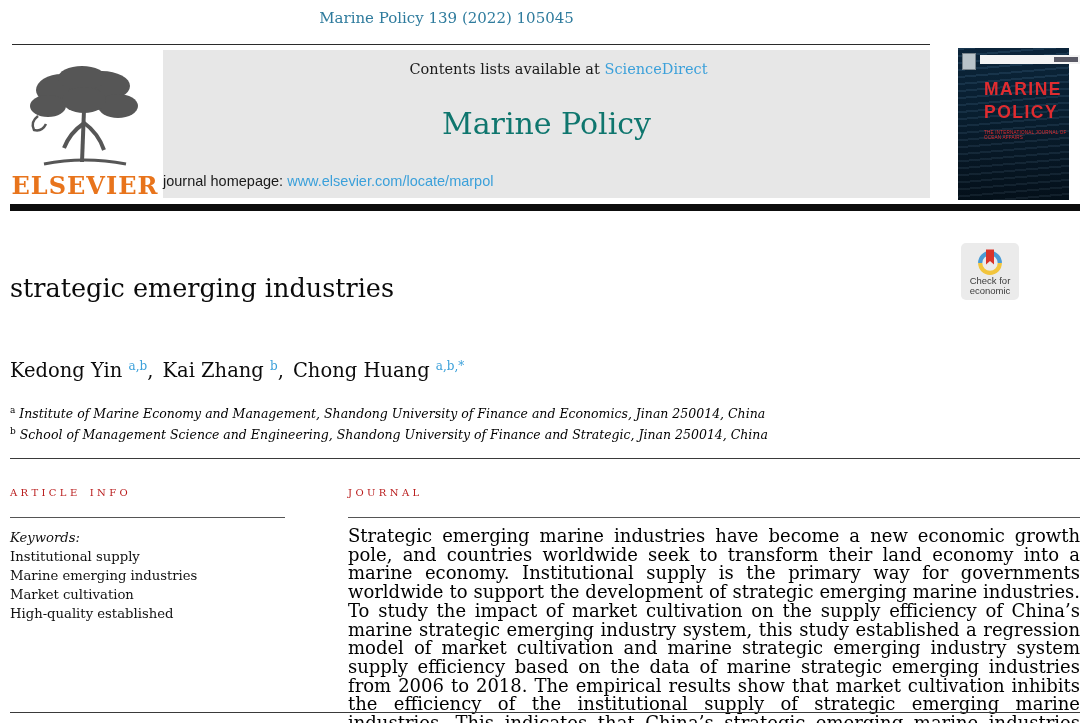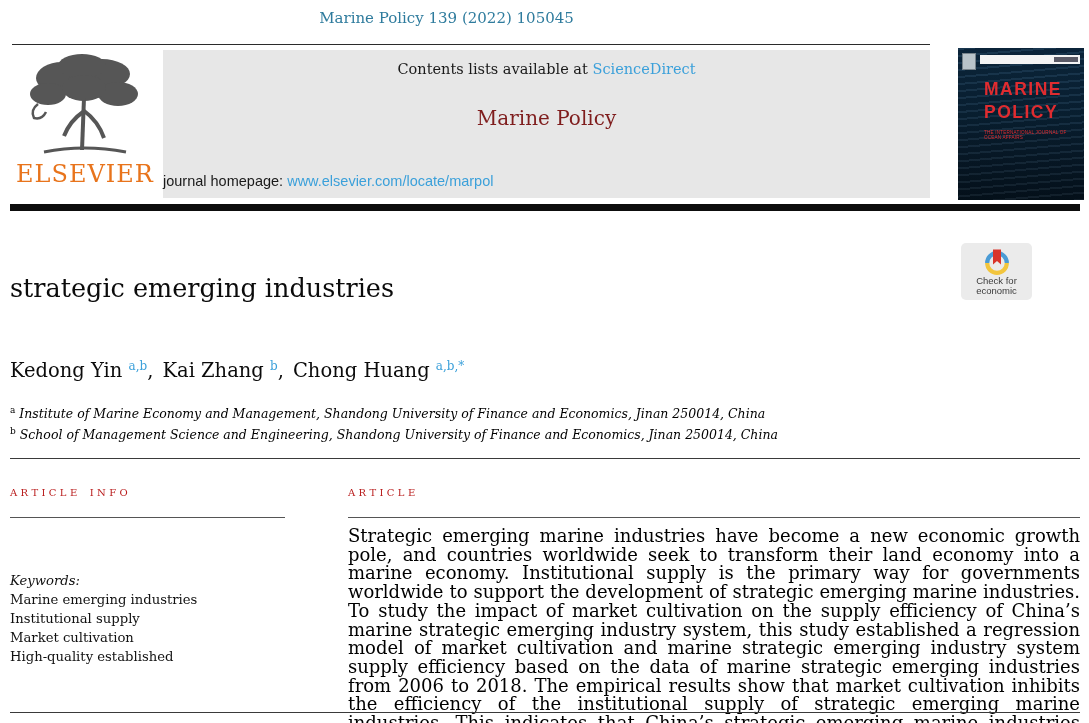--- a/index.html
+++ b/index.html
@@ -12,53 +12,53 @@
   html,body{width:1089px;height:723px;background:#fff;overflow:hidden;}
   body{position:relative;font-family:"DejaVu Serif",serif;color:var(--ink);}
 
   .journal-ref{position:absolute;top:9px;left:0;width:893px;text-align:center;
     font-size:15px;color:var(--header-teal);}
 
   .rule-top{position:absolute;top:44px;left:12px;width:918px;height:0;
     border-top:1.5px solid #2b2b2b;}
 
   .elsevier-block{position:absolute;left:10px;top:52px;width:150px;height:146px;
-    display:flex;flex-direction:column;align-items:center;}
+    display:flex;flex-direction:column;align-items:center;justify-content:flex-end;font-weight:bold;}
   .elsevier-tree{flex:0 0 auto;}
   .elsevier-word{font-size:24px;letter-spacing:1px;color:var(--elsevier-orange);
     line-height:1;margin-top:2px;}
 
   .band{position:absolute;left:163px;top:50px;width:767px;height:148px;
     background:var(--band-gray);}
-  .band-contents{position:absolute;top:11px;left:0;width:100%;text-align:center;
+  .band-contents{position:absolute;top:11px;left:12px;width:100%;text-align:center;
     font-size:14.5px;color:#1a1a1a;}
   .band-journal-title{position:absolute;top:56px;left:0;width:100%;text-align:center;
-    font-size:20px;color:#7f1d1d;}
+    font-size:30px;color:#0f766e;}
   .band-homepage{position:absolute;top:123px;left:0;width:100%;text-align:left;
     font-size:14.5px;font-family:"Liberation Sans",sans-serif;color:#1a1a1a;}
   .link{color:var(--link-blue);text-decoration:none;cursor:pointer;}
 
-  .cover{position:absolute;left:958px;top:48px;width:126px;height:152px;
+  .cover{position:absolute;left:958px;top:48px;width:111px;height:152px;
     background:
       repeating-linear-gradient(175deg, rgba(255,255,255,0.05) 0 2px, rgba(0,0,0,0.18) 2px 7px),
       linear-gradient(180deg,#0d2c46 0%,#0a2439 45%,#05131f 100%);
     cursor:pointer;}
   .cover-emblem{position:absolute;left:4px;top:5px;width:14px;height:17px;
     background:#b9c3c9;border:1px solid #77828a;}
   .cover-whitebar{position:absolute;left:22px;top:7px;width:100px;height:9px;background:#f4f4f4;}
   .cover-whitebar-text{position:absolute;right:2px;top:2px;width:24px;height:5px;background:#5a5a66;}
   .cover-title{position:absolute;left:26px;top:30px;font-family:"Liberation Sans",sans-serif;
     font-weight:bold;font-size:17.5px;line-height:23px;letter-spacing:1.5px;color:var(--cover-red);}
   .cover-subtitle{position:absolute;left:26px;top:82px;width:96px;
     font-family:"Liberation Sans",sans-serif;font-size:4.6px;letter-spacing:.2px;
     color:var(--cover-red);}
 
   .thick-bar{position:absolute;left:10px;top:204px;width:1070px;height:7px;background:#0d0d0d;}
 
-  .badge{position:absolute;left:961px;top:243px;width:71px;height:57px;
+  .badge{position:absolute;left:961px;top:243px;width:58px;height:57px;
     background:var(--badge-gray);border-radius:5px;cursor:pointer;
     display:flex;flex-direction:column;align-items:center;justify-content:center;gap:1px;}
   .badge-text{font-family:"Liberation Sans",sans-serif;font-size:9.5px;line-height:10.5px;
     color:#3c3c3c;text-align:center;}
 
   .article-title{position:absolute;left:10px;top:271px;width:945px;
     font-size:25.5px;line-height:34px;color:#0b0b0b;}
 
   .authors{position:absolute;left:10px;top:358px;font-size:19.5px;color:#0b0b0b;}
   .author{margin-right:9px;}
@@ -70,21 +70,21 @@
   .rule-mid{position:absolute;top:458px;left:10px;width:1070px;border-top:1.5px solid #3a3a3a;}
   .rule-bottom{position:absolute;top:712px;left:10px;width:1070px;border-top:1.5px solid #3a3a3a;}
 
   .section-heading{font-size:10px;letter-spacing:.34em;word-spacing:.25em;color:#b91c1c;}
   .info-heading{position:absolute;left:10px;top:487px;}
   .abs-heading{position:absolute;left:348px;top:487px;}
   .rule-info{position:absolute;top:517px;left:10px;width:275px;border-top:1px solid #555;}
   .rule-abs{position:absolute;top:517px;left:348px;width:732px;border-top:1px solid #555;}
 
   .keywords{position:absolute;left:10px;top:528px;width:300px;font-size:13.2px;line-height:19px;}
-  .keywords-label{font-style:italic;margin-top:43px;}
+  .keywords-label{font-style:italic;}
   .keyword-item{font-style:normal;}
 
   .abstract-text{position:absolute;left:348px;top:527px;width:732px;
     font-size:18px;line-height:18.7px;text-align:justify;color:#000000;}
 </style>
 </head>
 <body>
 
 <div class="journal-ref">Marine Policy 139 (2022) 105045</div>
 
@@ -146,33 +146,33 @@
 <div class="article-title">
   <div>strategic emerging industries</div>
 </div>
 
 <div class="authors">
   <span class="author"><span>Kedong Yin</span> <sup class="auth-sup">a,b</sup><span>,</span></span><span class="author"><span>Kai Zhang</span> <sup class="auth-sup">b</sup><span>,</span></span><span class="author"><span>Chong Huang</span> <sup class="auth-sup">a,b,*</sup><span></span></span>
 </div>
 
 <div class="affiliations">
   <div><sup>a</sup><span> Institute of Marine Economy and Management, Shandong University of Finance and Economics, Jinan 250014, China</span></div>
-  <div><sup>b</sup><span> School of Management Science and Engineering, Shandong University of Finance and Economics, Jinan 250014, China</span></div>
+  <div><sup>b</sup><span> School of Management Science and Engineering, Shandong University of Finance and Strategic, Jinan 250014, China</span></div>
 </div>
 
 <div class="rule-mid"></div>
 
 <div class="section-heading info-heading">ARTICLE INFO</div>
-<div class="section-heading abs-heading">ARTICLE</div>
+<div class="section-heading abs-heading">JOURNAL</div>
 <div class="rule-info"></div>
 <div class="rule-abs"></div>
 
 <div class="keywords">
   <div class="keywords-label">Keywords:</div>
+  <div class="keyword-item">Institutional supply</div>
   <div class="keyword-item">Marine emerging industries</div>
-  <div class="keyword-item">Institutional supply</div>
   <div class="keyword-item">Market cultivation</div>
   <div class="keyword-item">High-quality established</div>
 </div>
 
 <div class="abstract-text">Strategic emerging marine industries have become a new economic growth pole, and countries worldwide seek to transform their land economy into a marine economy. Institutional supply is the primary way for governments worldwide to support the development of strategic emerging marine industries. To study the impact of market cultivation on the supply efficiency of China’s marine strategic emerging industry system, this study established a regression model of market cultivation and marine strategic emerging industry system supply efficiency based on the data of marine strategic emerging industries from 2006 to 2018. The empirical results show that market cultivation inhibits the efficiency of the institutional supply of strategic emerging marine industries. This indicates that China’s strategic emerging marine industries still need government funding support at this stage, and premature market cultivation is not conducive to their development.</div>
 
 <div class="rule-bottom"></div>
 
 </body></html>

